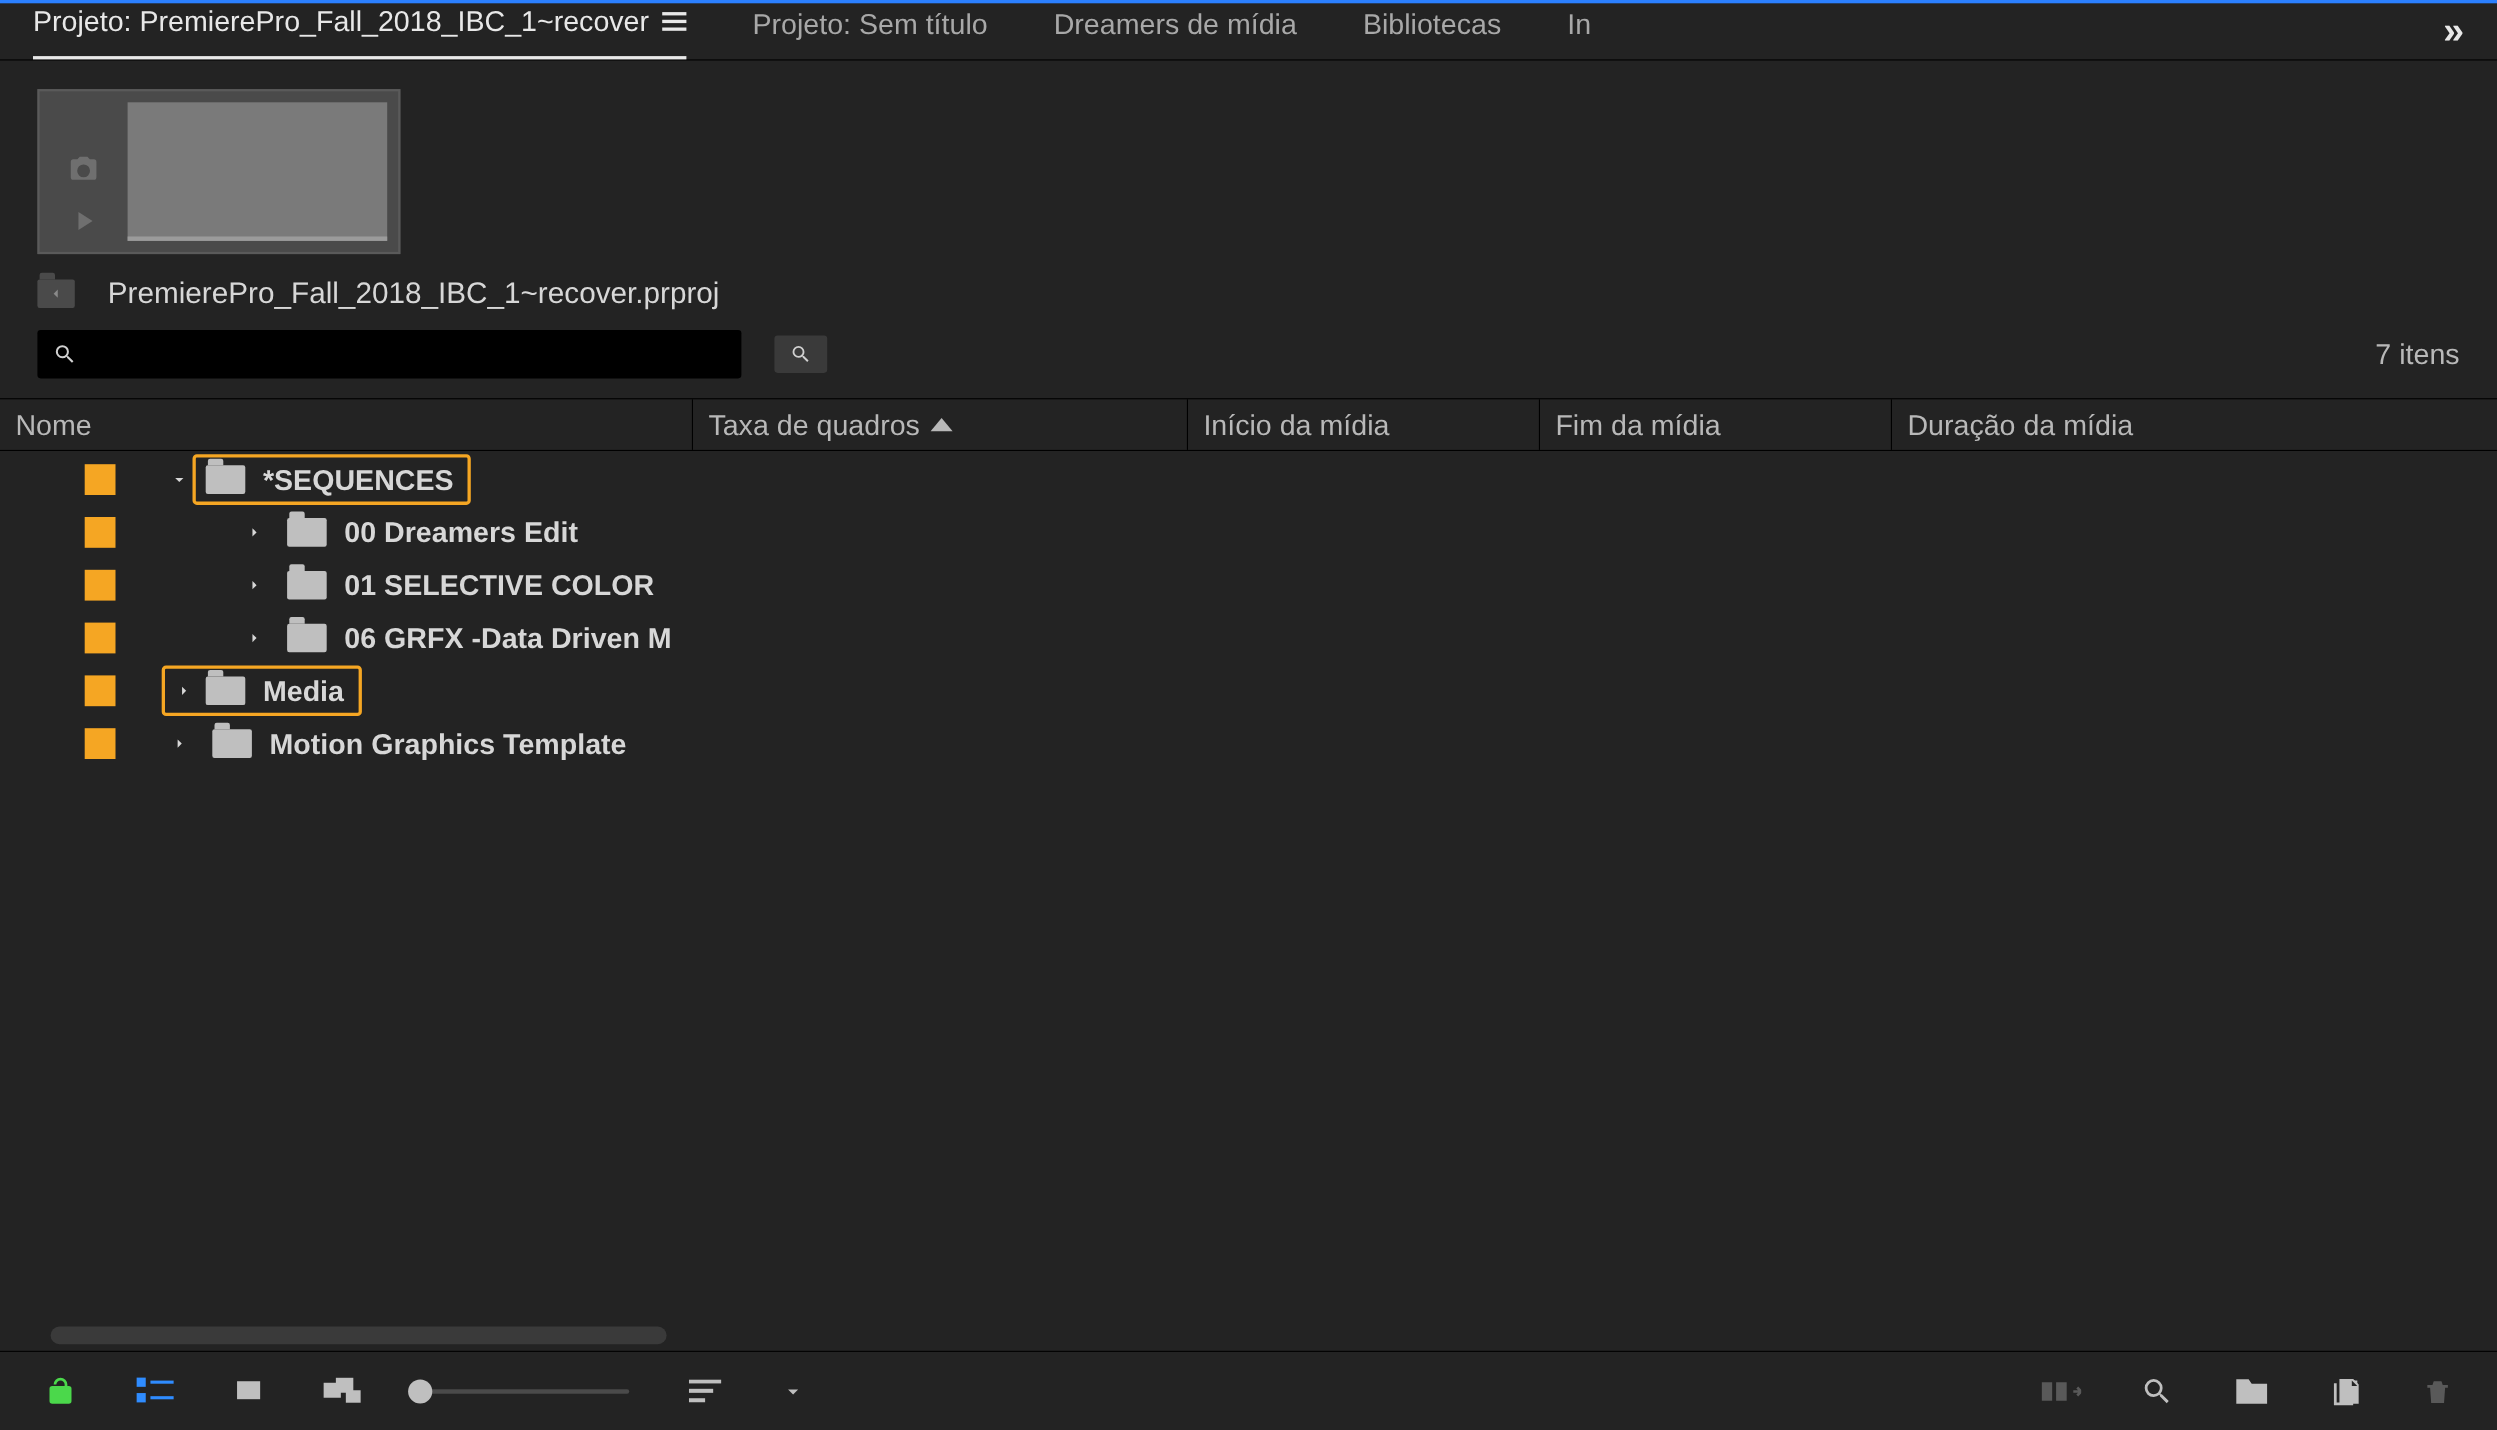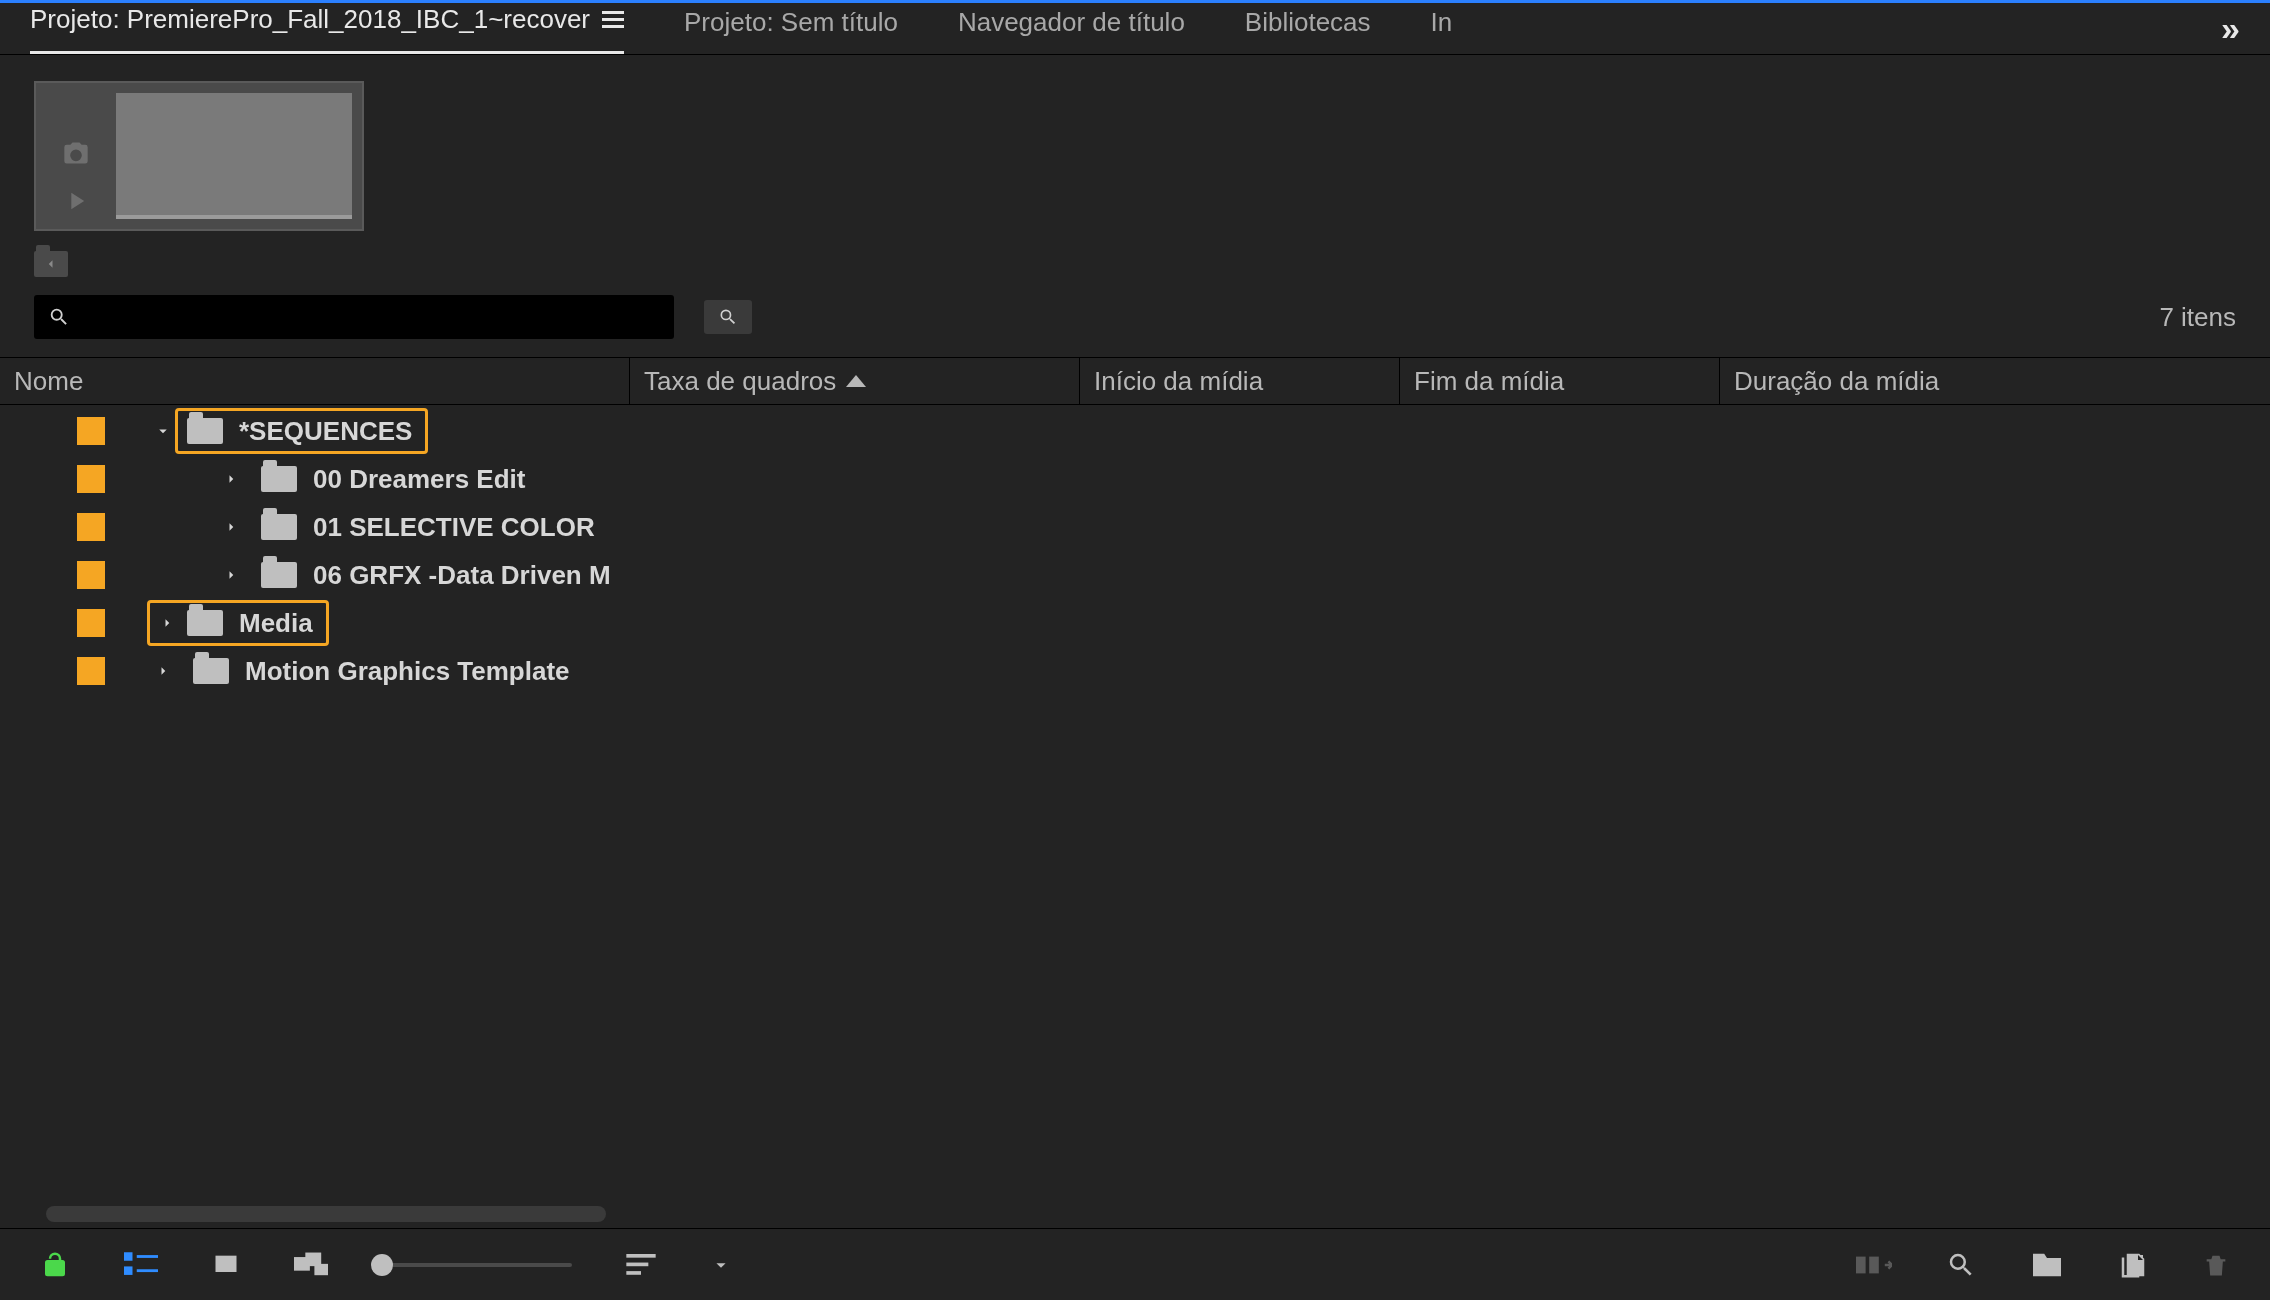--- a/index.html
+++ b/index.html
@@ -99,21 +99,21 @@
       <span class="hamburger">
           <span></span>
           <span></span>
           <span></span>
         </span>
     </div>
     <div class="tab">
       <span>Projeto: Sem título</span>
     </div>
     <div class="tab">
-      <span>Navegador de título</span>
+      <span>Dreamers de mídia</span>
     </div>
     <div class="tab">
       <span>Bibliotecas</span>
     </div>
     <div class="tab">
       <span>In</span>
     </div>
     <div class="spacer"></div>
     <div class="overflow">
       <span>»</span>
@@ -135,20 +135,21 @@
   </div>
 
   <div class="proj-row">
     <div class="bin-icon-big">
       <div class="arrow">
         <svg width="18" height="18" viewBox="0 0 24 24" fill="#8a8a8a">
             <path d="M14 7l-5 5 5 5V7z"></path>
           </svg>
       </div>
     </div>
+    <div class="proj-name">PremierePro_Fall_2018_IBC_1~recover.prproj</div>
   </div>
 
   <div class="search-row">
     <div class="search-box">
       <svg viewBox="0 0 24 24">
           <path d="M15.5 14h-.79l-.28-.27A6.471 6.471 0 0 0 16 9.5 6.5 6.5 0 1 0 9.5 16a6.47 6.47 0 0 0 4.23-1.57l.27.28v.79L19 20.49 20.49 19 15.5 14zM9.5 14A4.5 4.5 0 1 1 14 9.5 4.5 4.5 0 0 1 9.5 14z"></path>
         </svg>
       <input type="text" placeholder="" style="">
     </div>
     <div class="search-btn">

